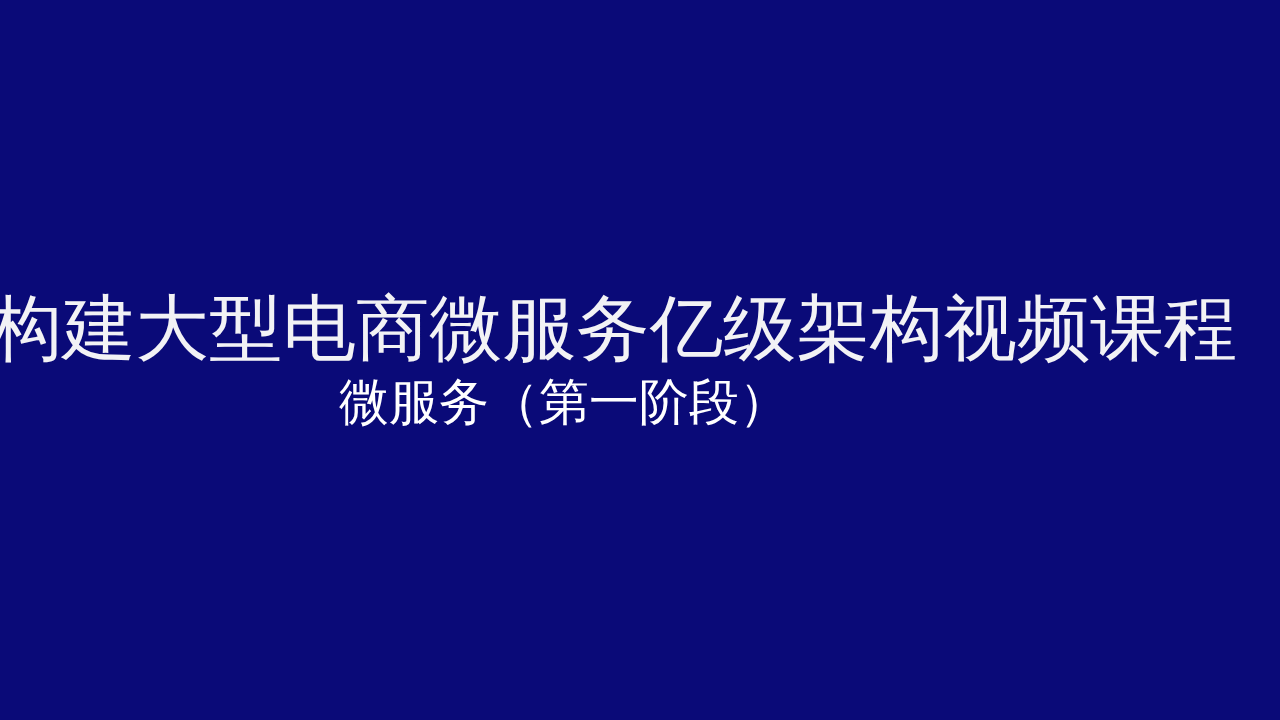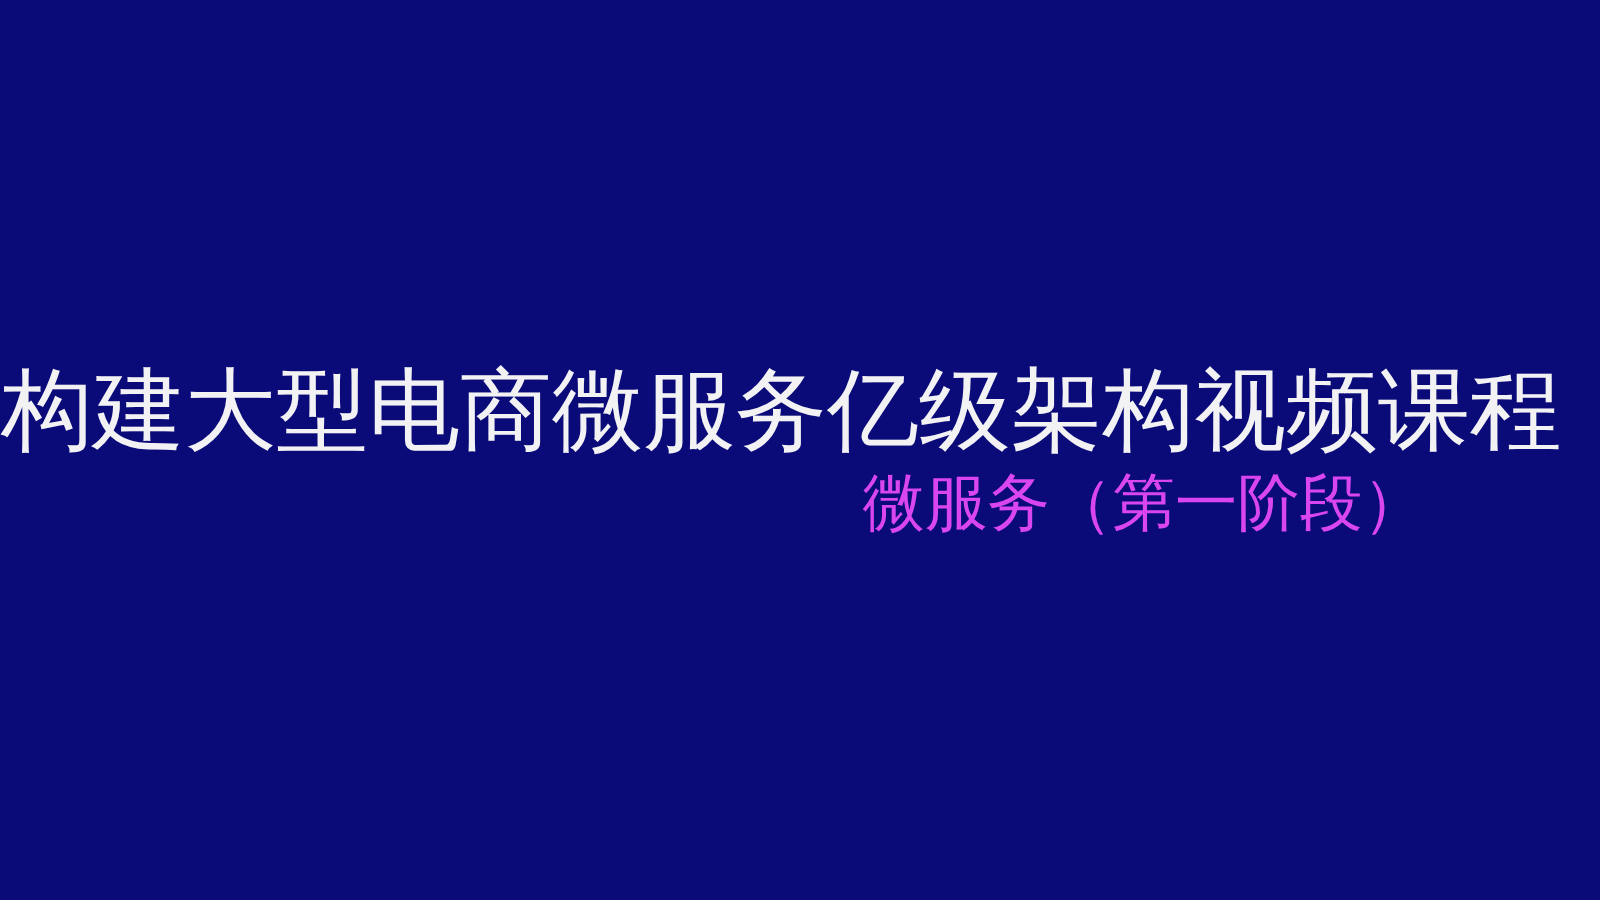--- a/index.html
+++ b/index.html
@@ -21,24 +21,24 @@
     background: #0a0a78;
     display: flex;
     flex-direction: column;
     align-items: center;
     justify-content: flex-start;
     box-sizing: border-box;
   }
 
   .title-block {
     position: absolute;
-    left: 12px;
+    left: 0;
     top: 288px;
     width: 1128px;
-    text-align: right;
+    text-align: center;
     line-height: 1;
   }
 
   .main-title {
     display: block;
     color: #f2f2f5;
     font-family: "DejaVu Sans", "Liberation Sans", sans-serif;
     font-size: 72px;
     font-weight: 400;
     letter-spacing: 0px;
@@ -63,17 +63,17 @@
 </style>
 </head>
 <body>
 
 <div id="slide" style="background: rgb(10, 10, 120);">
 
   <div class="title-block">
 
     <span class="main-title" style="color: rgb(242, 242, 245);">构建大型电商微服务亿级架构视频课程</span>
 
-    <span class="sub-title" style="color: #d946ef;">微服务（第一阶段）</span>
+    <span class="sub-title" style="color: #ffffff;">微服务（第一阶段）</span>
 
   </div>
 
 </div>
 
 </body></html>

